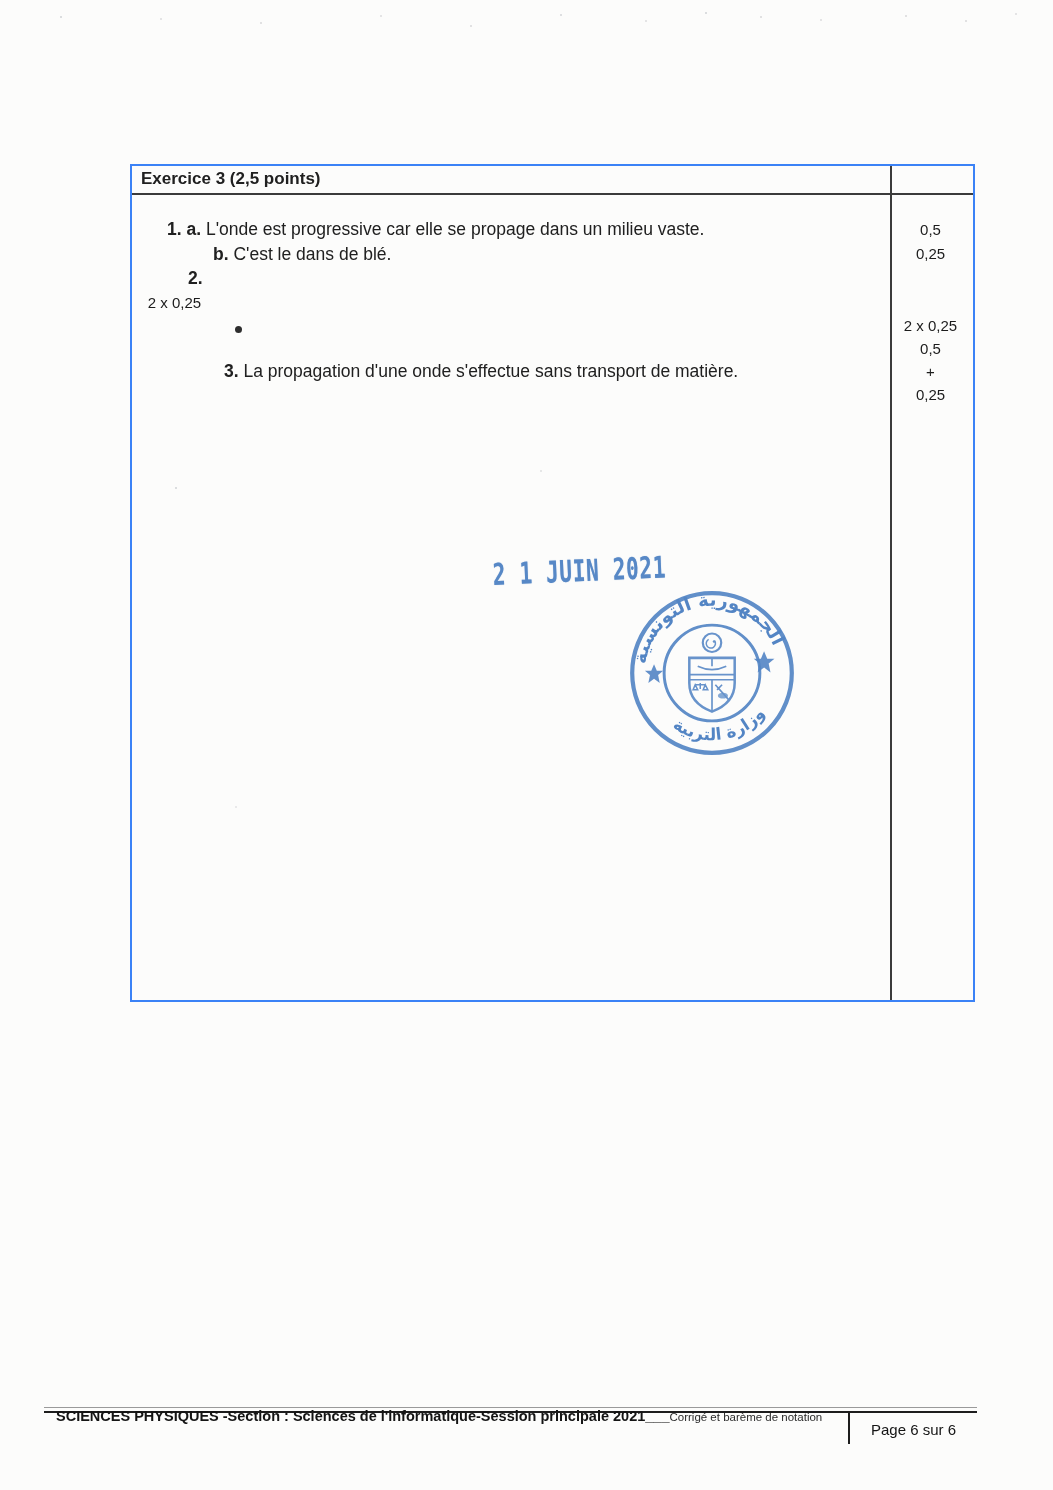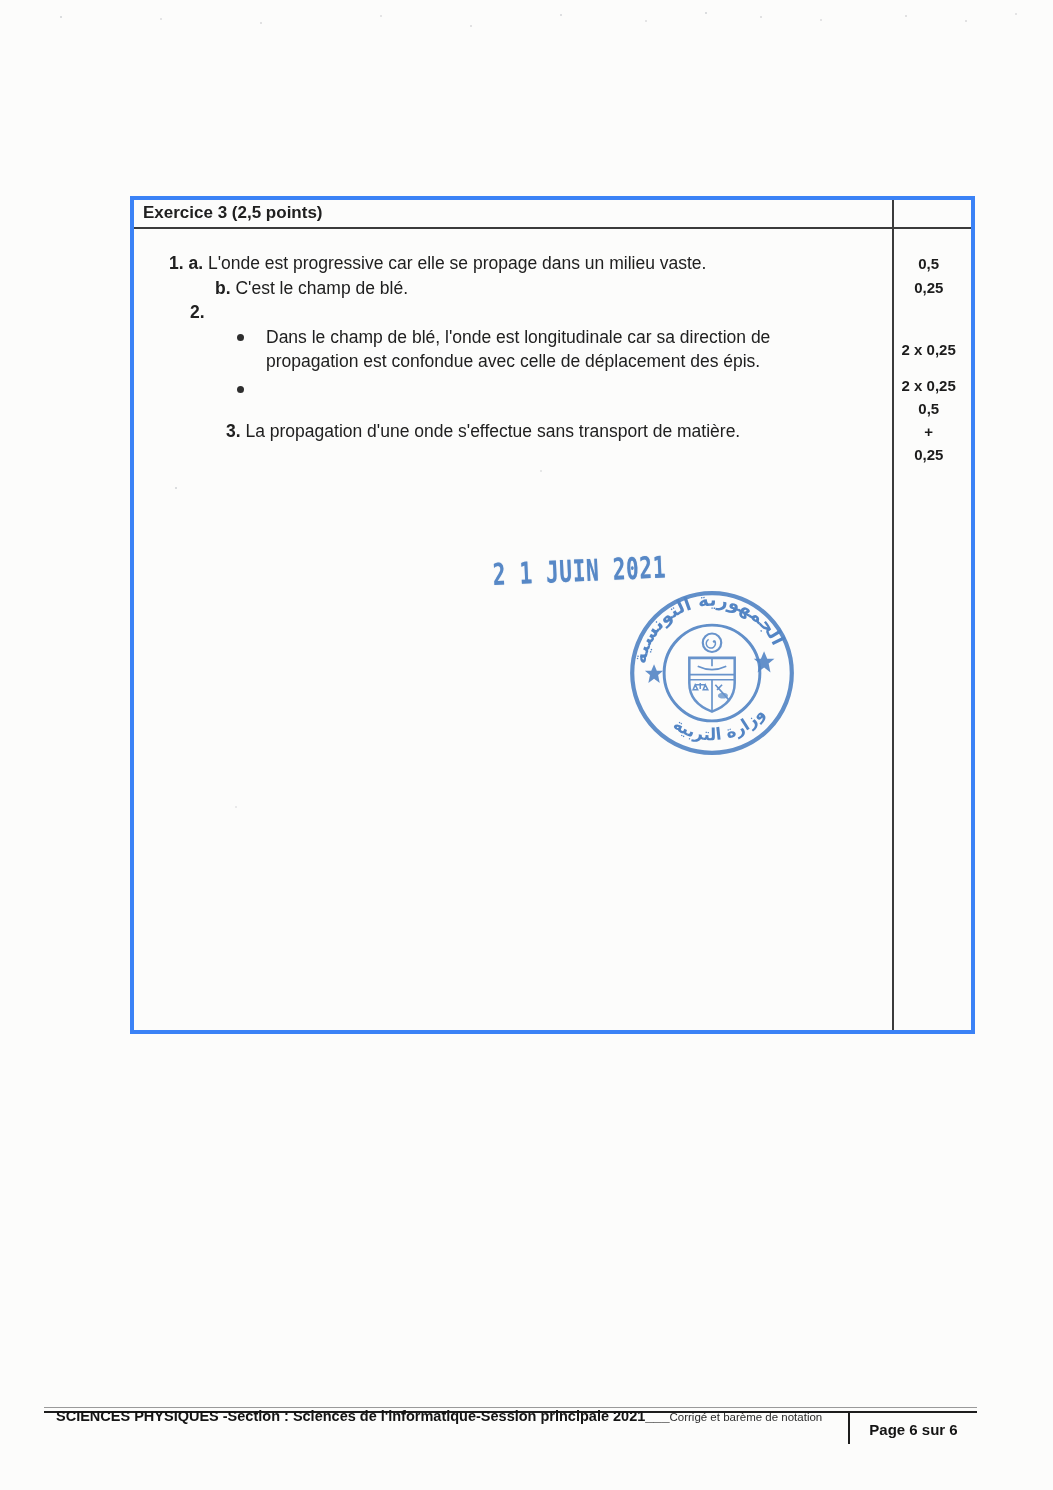--- a/index.html
+++ b/index.html
@@ -17,34 +17,34 @@
       500px -2px rgba(110,115,125,.28), 585px 4px rgba(110,115,125,.22),
       645px -4px rgba(110,115,125,.30), 700px 0 rgba(110,115,125,.25),
       760px 3px rgba(110,115,125,.22), 845px -1px rgba(110,115,125,.25),
       905px 4px rgba(110,115,125,.25), 955px -3px rgba(110,115,125,.22),
       115px 471px rgba(110,115,125,.30), 480px 454px rgba(110,115,125,.20),
       175px 790px rgba(110,115,125,.18);
   }
   
   .ex-table{
     position:absolute; left:130px; top:164px; width:845px; height:838px;
-    border:4px solid #3b82f6; box-sizing:border-box;margin-top:32px;
+    border:2px solid #3b82f6; box-sizing:border-box;
   }
   .ex-header{
     height:27px; line-height:26px; border-bottom:2px solid #3b3b3b;
     padding-left:9px; font-size:17px; font-weight:bold;
   }
   .col-divider{
     position:absolute; left:758px; top:0; bottom:0; width:2px; background:#3b3b3b;
   }
   .ex-body{ padding-top:22px; }
   .trow{ display:flex; align-items:center; font-size:17.5px; line-height:24.5px; }
   .ttext{ width:756px; box-sizing:border-box; }
   .tmark{
-    width:85px; text-align:center; font-weight:bold; font-size:15px; line-height:23px;
+    width:85px; text-align:center; font-weight:normal; font-size:15px; line-height:23px;
     color:#1c1c1c;
   }
   .lbl{ font-weight:bold; }
   .ind-1a{ padding-left:35px; }
   .ind-1b{ padding-left:81px; }
   .ind-2 { padding-left:56px; }
   .bullet-line{ display:flex; padding-left:103px; }
   .bullet-dot{
     flex:0 0 auto; width:7px; height:7px; border-radius:50%; background:#2e2e2e;
     margin-top:9px; margin-right:22px;
@@ -71,21 +71,21 @@
     position:absolute; left:56px; top:1408px; white-space:nowrap;
     font-size:14.5px; font-weight:bold; color:#141414;
   }
   .footer-sep{ font-weight:bold; letter-spacing:0px; }
   .footer-small{ font-size:11.5px; font-weight:normal; color:#2b2b2b; }
   .footer-bar{
     position:absolute; left:848px; top:1413px; width:2px; height:31px; background:#1d1d1d;
   }
   .footer-page{
     position:absolute; left:850px; top:1421px; width:127px; text-align:center;
-    font-size:15px; font-weight:bold; color:#141414;
+    font-size:15px; font-weight:normal; color:#141414;
   }
 </style>
 </head>
 <body>
 
 <div class="page">
 
   <div class="speck"></div>
 
   <div class="ex-table">
@@ -99,39 +99,33 @@
         <div class="ttext ind-1a">
           <span class="lbl">1. a.</span>
           <span>L'onde est progressive car elle se propage dans un milieu vaste.</span>
         </div>
         <div class="tmark">0,5</div>
       </div>
 
       <div class="trow">
         <div class="ttext ind-1b">
           <span class="lbl">b.</span>
-          <span>C'est le champ de blé.</span>
+          <span>C'est le dans de blé.</span>
         </div>
         <div class="tmark">0,25</div>
       </div>
 
       <div class="trow">
         <div class="ttext ind-2">
           <span class="lbl">2.</span>
         </div>
         <div class="tmark"></div>
       </div>
 
       <div class="trow">
-        <div class="ttext">
-          <div class="bullet-line">
-            <span class="bullet-dot"></span>
-            <span class="bullet-text">Dans le champ de blé, l'onde est longitudinale car sa direction de propagation est confondue avec celle de déplacement des épis.</span>
-          </div>
-        </div>
         <div class="tmark">2 x 0,25</div>
       </div>
 
       <div class="trow">
         <div class="ttext">
           <div class="bullet-line">
             <span class="bullet-dot"></span>
           </div>
         </div>
         <div class="tmark">2 x 0,25</div>

